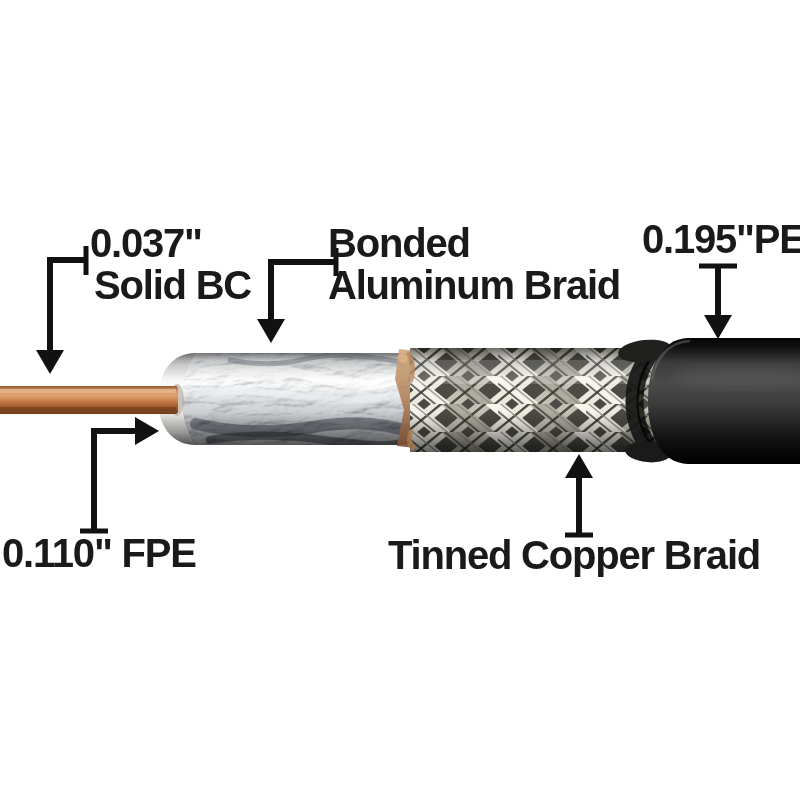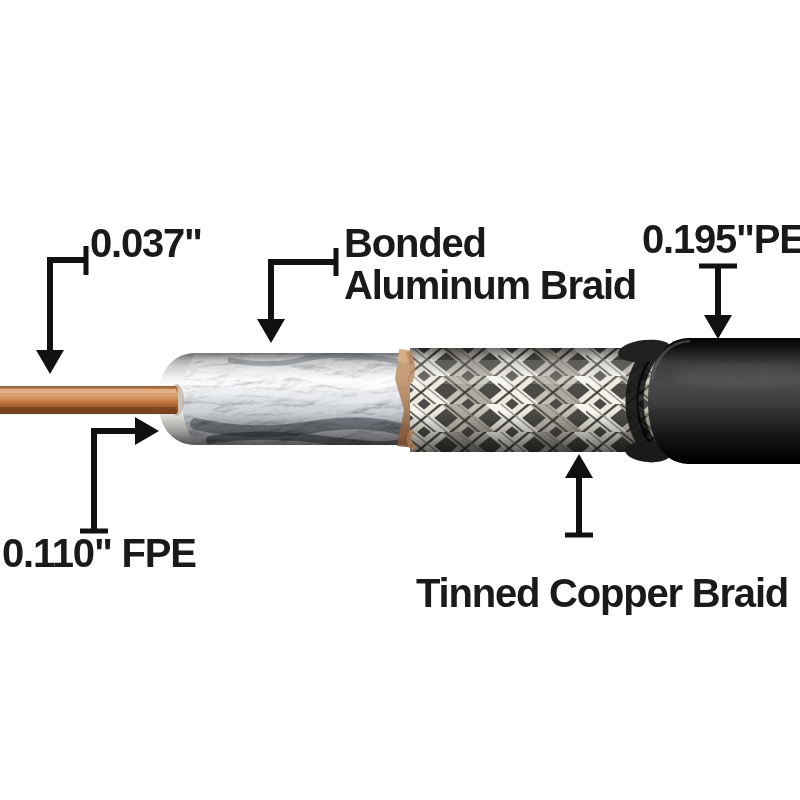--- a/index.html
+++ b/index.html
@@ -8,24 +8,24 @@
     overflow:hidden;font-family:"Liberation Sans",sans-serif;
   }
   .art{position:absolute;left:0;top:0;}
   .label{
     position:absolute;color:var(--text-color,#1a1a1a);
     font-weight:700;font-size:40px;line-height:42px;letter-spacing:-1.2px;
     white-space:nowrap;
   }
   #lab-cc{left:90px;top:222px;}
   #lab-cc .l2{padding-left:4px;}
-  #lab-foil{left:344px;top:222px;}
+  #lab-foil{left:328px;top:222px;}
   #lab-pe{left:642px;top:218px;}
   #lab-fpe{left:2px;top:532px;}
-  #lab-braid{left:416px;top:534px;margin-top:38px;}
+  #lab-braid{left:388px;top:534px;}
 </style>
 </head>
 <body>
 
 <div class="stage">
 
   <svg class="art" width="800" height="800" viewBox="0 0 800 800">
     <defs>
       <linearGradient id="copperGrad" x1="0" y1="386" x2="0" y2="414" gradientUnits="userSpaceOnUse">
         <stop offset="0" stop-color="#8e5a30"></stop>
@@ -188,20 +188,21 @@
       <path d="M50,374 L36,350 L64,350 Z"></path>
       <path d="M271,343 L257,319 L285,319 Z"></path>
       <path d="M718,339 L704,315 L732,315 Z"></path>
       <path d="M159,431 L135,417 L135,445 Z"></path>
       <path d="M579,454 L565,478 L593,478 Z"></path>
     </g>
   </svg>
 
   <div class="label" id="lab-cc">
     <div class="l1">0.037"</div>
+    <div class="l2">Solid BC</div>
   </div>
 
   <div class="label" id="lab-foil">
     <div class="l1">Bonded</div>
     <div class="l2">Aluminum Braid</div>
   </div>
 
   <div class="label" id="lab-pe">0.195"PE</div>
 
   <div class="label" id="lab-fpe">0.110" FPE</div>

